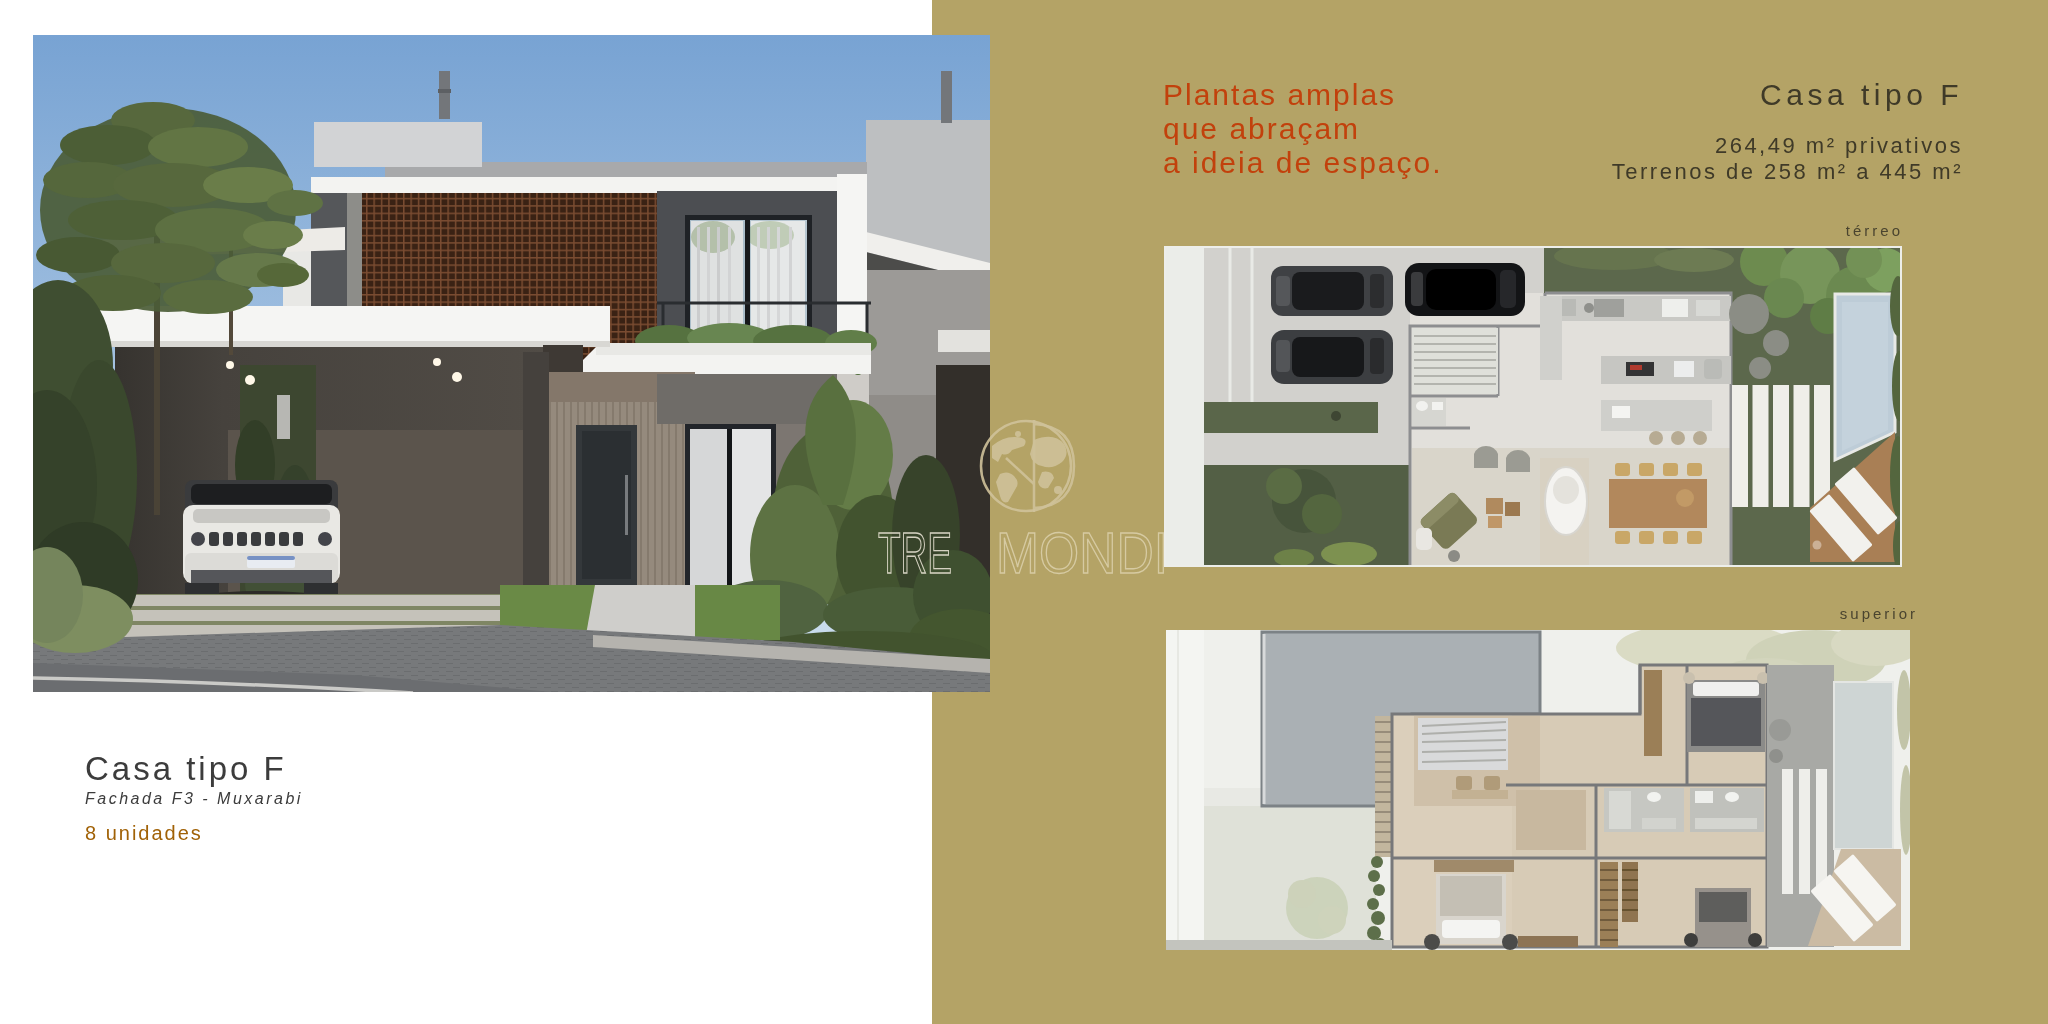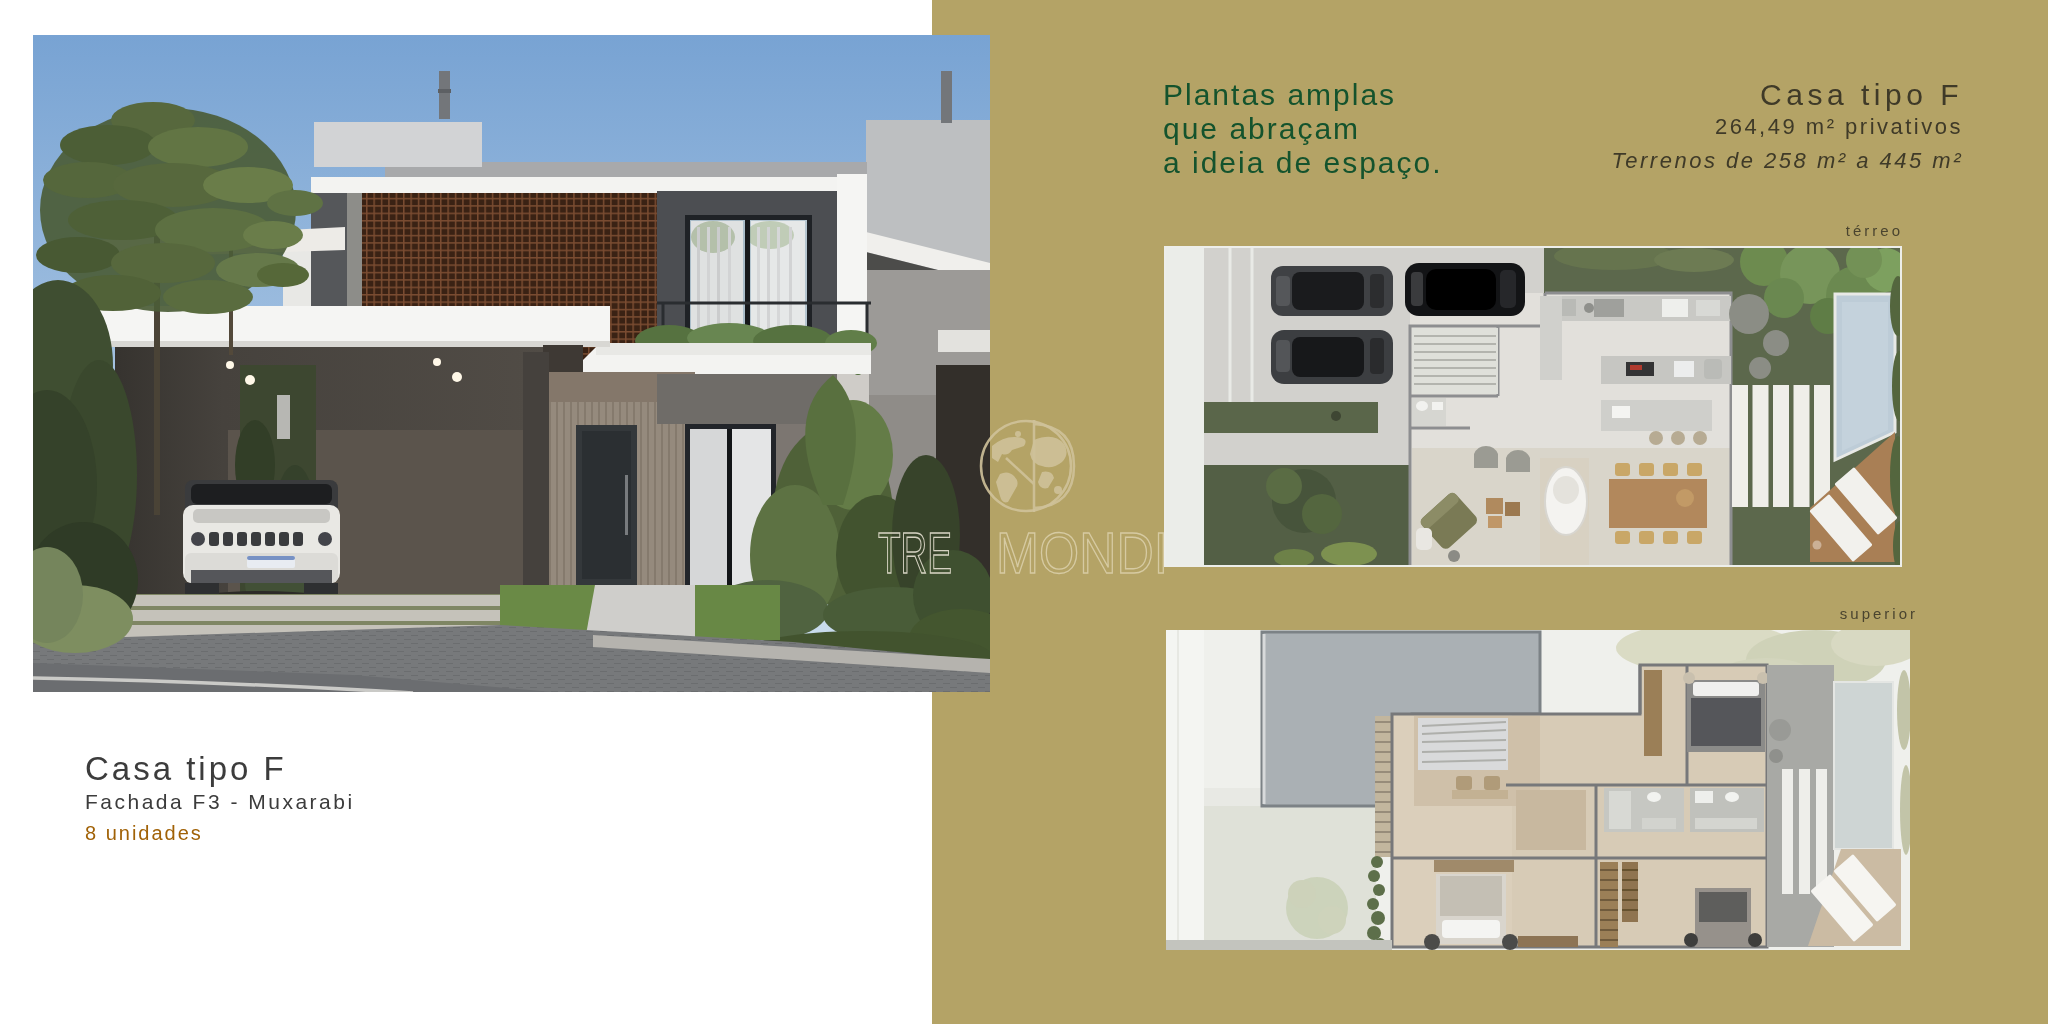--- a/index.html
+++ b/index.html
@@ -251,30 +251,30 @@
     <ellipse cx="14" cy="450" rx="50" ry="95" fill="#35422a"></ellipse>
     <ellipse cx="50" cy="545" rx="55" ry="58" fill="#2f3b26"></ellipse>
     <ellipse cx="42" cy="584" rx="58" ry="34" fill="#7e8e60"></ellipse>
     <ellipse cx="14" cy="560" rx="36" ry="48" fill="#75855c"></ellipse>
   </g>
 </svg>
 </div>
 
 <div class="abs" style="left:85px;top:750px;font-size:33px;letter-spacing:3px;color:#3c3c3c;">Casa tipo F</div>
 
-<div class="abs" style="left:85px;top:790px;font-size:21px;letter-spacing:2.5px;color:#3c3c3c;">Fachada F3 - Muxarabi</div>
+<div class="abs" style="left:85px;top:790px;font-size:16px;letter-spacing:2.5px;color:#3c3c3c;font-style:italic;">Fachada F3 - Muxarabi</div>
 
 <div class="abs" style="left:85px;top:822px;font-size:20px;letter-spacing:2px;color:#a16207;">8 unidades</div>
 
-<div class="abs" style="left:1163px;top:78px;font-size:30px;line-height:34px;letter-spacing:2px;color:#14532d;">Plantas amplas<br>que abraçam<br>a ideia de espaço.</div>
+<div class="abs" style="left:1163px;top:78px;font-size:30px;line-height:34px;letter-spacing:2px;color:#c2410c;">Plantas amplas<br>que abraçam<br>a ideia de espaço.</div>
 
 <div class="abs" style="right:85px;top:78px;text-align:right;color:#3f3a28;">
   <div style="font-size:30px;letter-spacing:4.5px;">Casa tipo F</div>
-  <div style="font-size:22px;letter-spacing:2.5px;margin-top:2px;">264,49 m² privativos</div>
-  <div style="font-size:22px;letter-spacing:2.5px;margin-top:8px;font-style:italic;">Terrenos de 258 m² a 445 m²</div>
+  <div style="font-size:22px;letter-spacing:2.5px;margin-top:21px;">264,49 m² privativos</div>
+  <div style="font-size:22px;letter-spacing:2.5px;">Terrenos de 258 m² a 445 m²</div>
 </div>
 
 <div class="abs" style="right:145px;top:222px;font-size:15px;letter-spacing:3px;color:#4a442f;margin-left:20px;">térreo</div>
 
 <div class="abs" style="right:130px;top:605px;font-size:15px;letter-spacing:3px;color:#4a442f;">superior</div>
 
 <div class="abs" style="left:860px;top:388px;width:370px;height:220px;">
 <svg width="370" height="220" viewBox="0 0 370 220">
 
   <g stroke="#cfc29a" fill="none" stroke-width="2.5" opacity="0.9">

